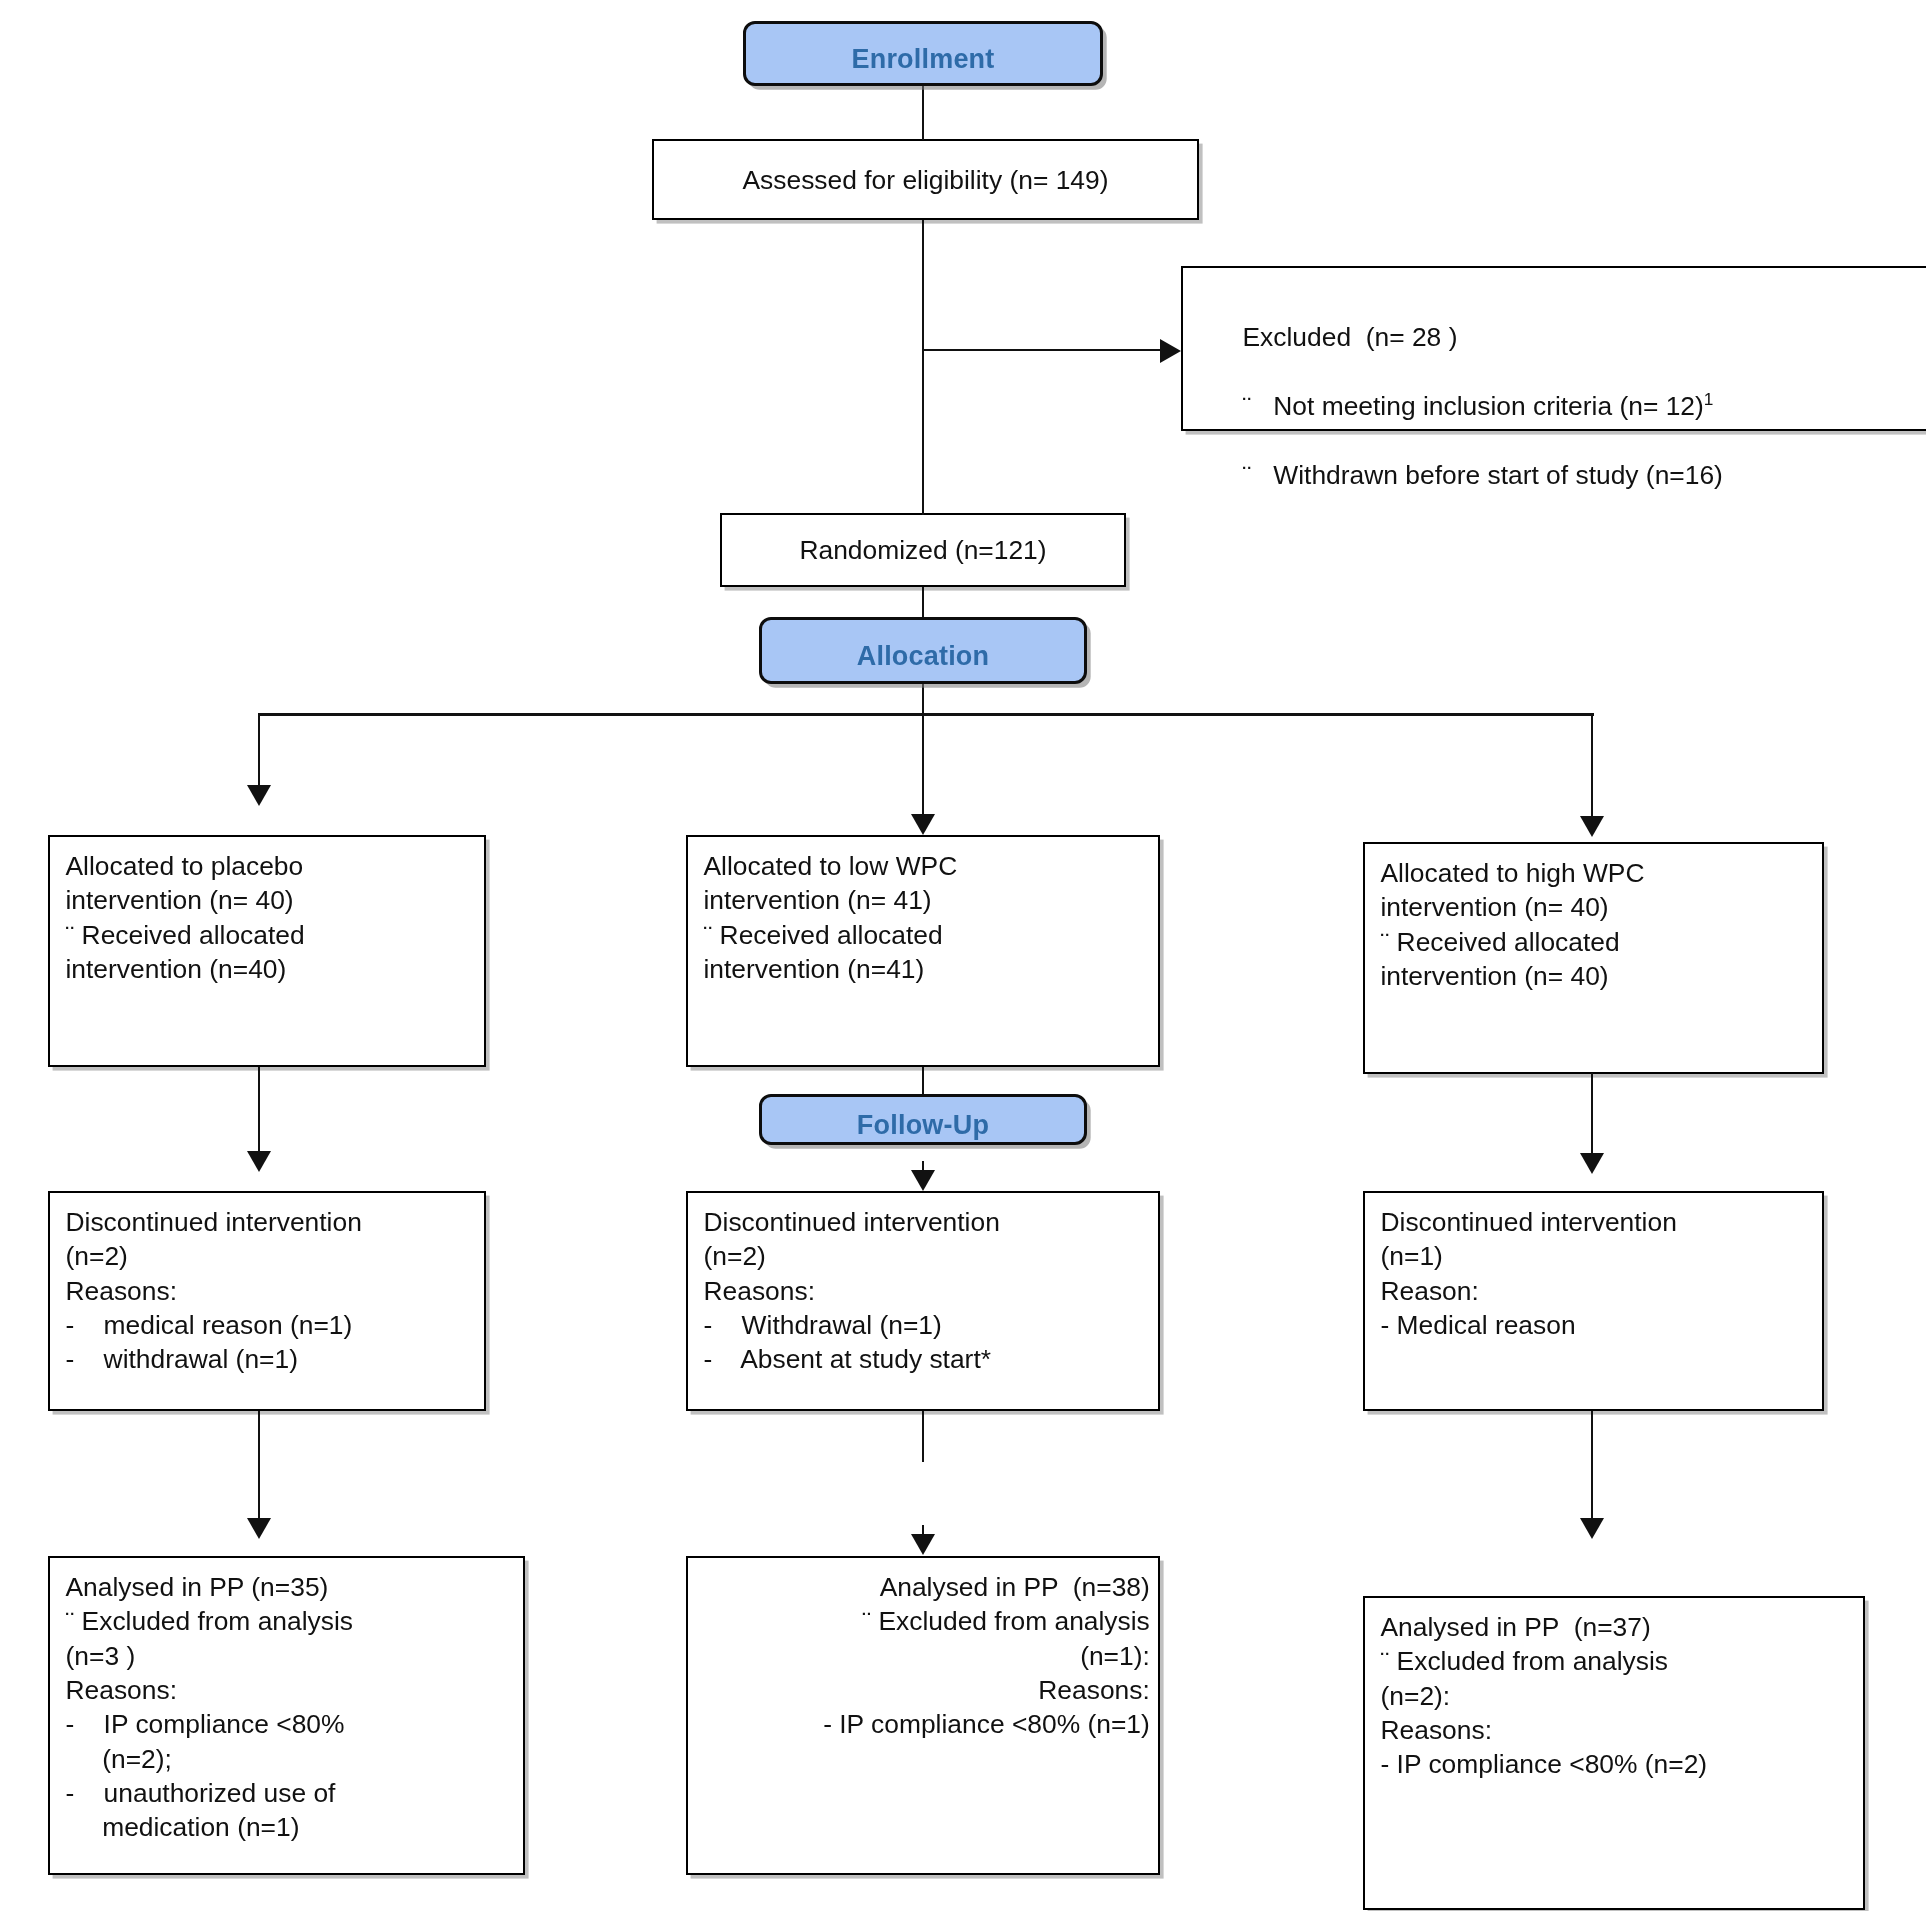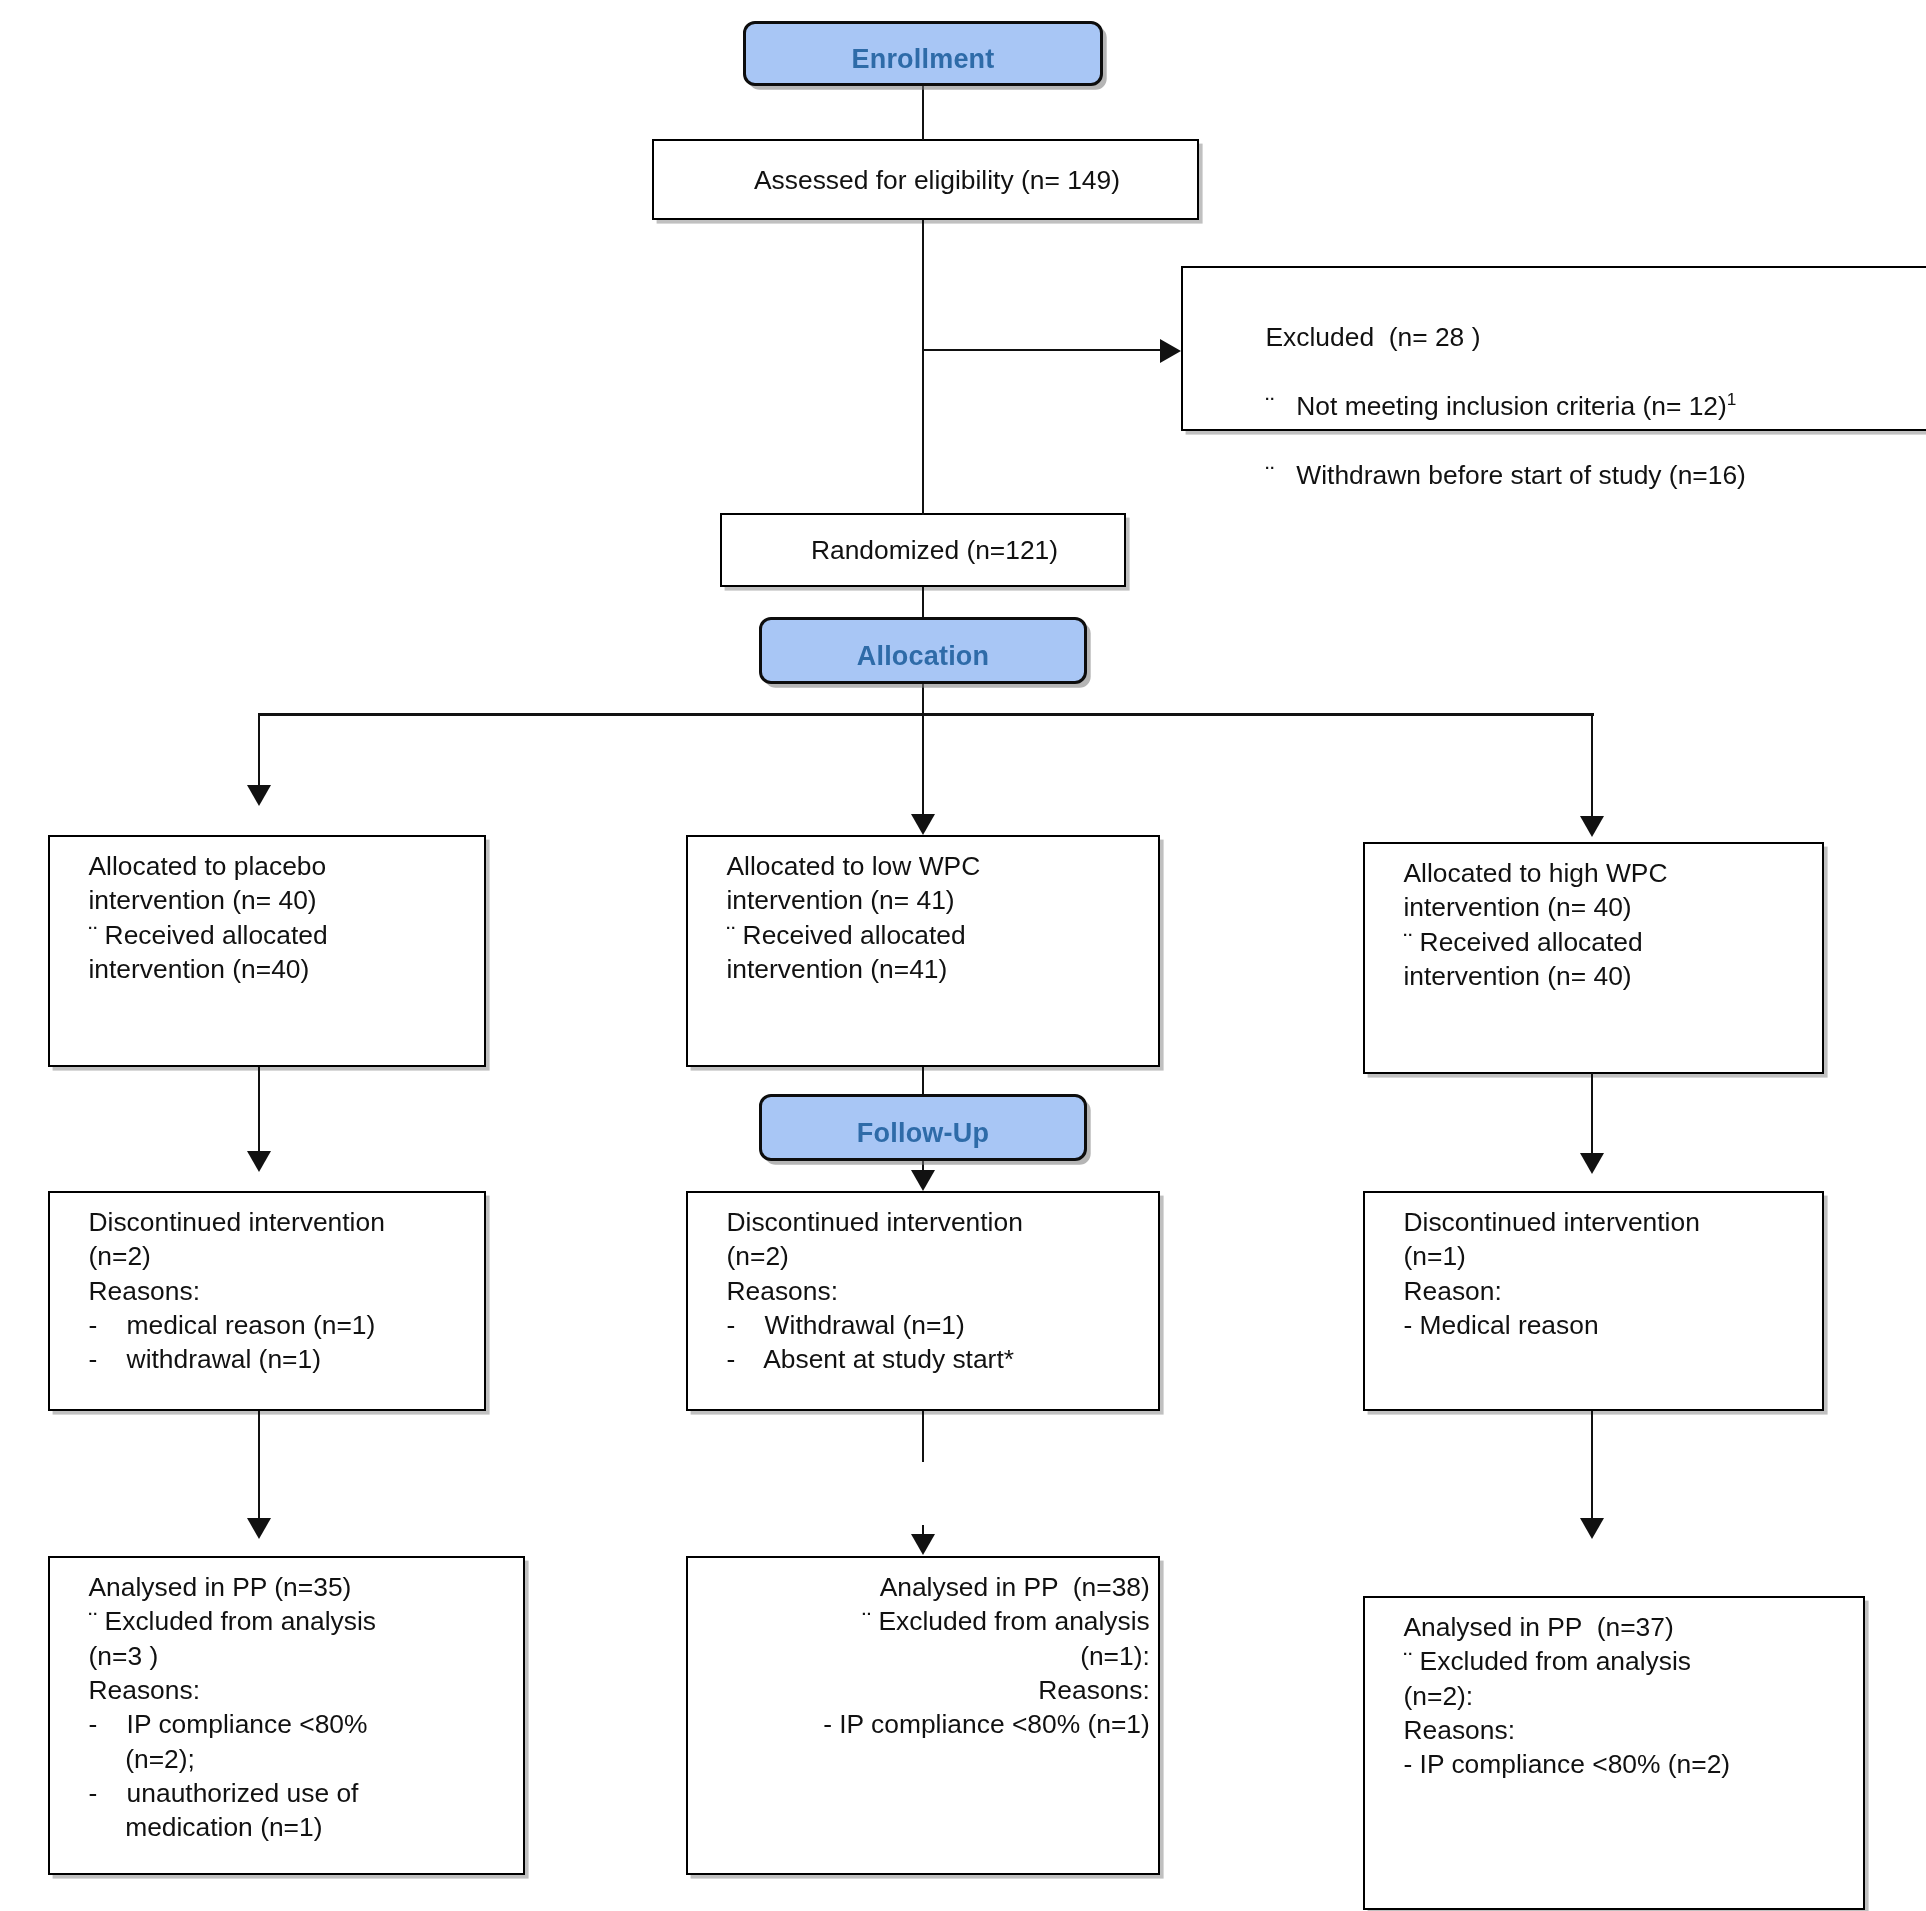--- a/index.html
+++ b/index.html
@@ -15,21 +15,20 @@
     border:2.3px solid #000000;
     box-shadow:4.1px 4.1px 0 -0.5px rgba(140,140,140,.55);
   }
   .box .txt{
     position:absolute;
     left:15.5px; right:8.2px; top:12px;
     font-size:26.4px;
     line-height:1.30;
     color:#111111;
     white-space:pre-wrap;
-    padding-left:23px;
   }
   .box.centered .txt{
     left:0;right:0;top:50%;
     transform:translateY(-50%);
     text-align:center;
   }
 
   
   .stage{
     position:absolute;
@@ -141,21 +140,21 @@
   </div>
 
   <div class="vline" style="left:258px;top:1067px;width:2.3px;height:87px;"></div>
   <div class="arrow-down" style="left:247px;top:1151px;"></div>
 
   <div class="vline" style="left:922px;top:1067px;width:2.3px;height:28px;"></div>
 
   <div class="vline" style="left:1591px;top:1073px;width:2.3px;height:82px;"></div>
   <div class="arrow-down" style="left:1580px;top:1153px;"></div>
 
-  <div class="stage" style="left:759px;top:1094px;width:328px;height:67px;">
+  <div class="stage" style="left:759px;top:1094px;width:328px;height:51px;">
     <span>Follow-Up</span>
   </div>
   <div class="vline" style="left:922px;top:1161px;width:2.3px;height:13.7px;"></div>
   <div class="arrow-down" style="left:911px;top:1170px;"></div>
 
   <div class="box" style="left:48px;top:1191px;width:438px;height:220px;">
     <div class="txt">Discontinued intervention
 (n=2)
 Reasons:
 -    medical reason (n=1)

